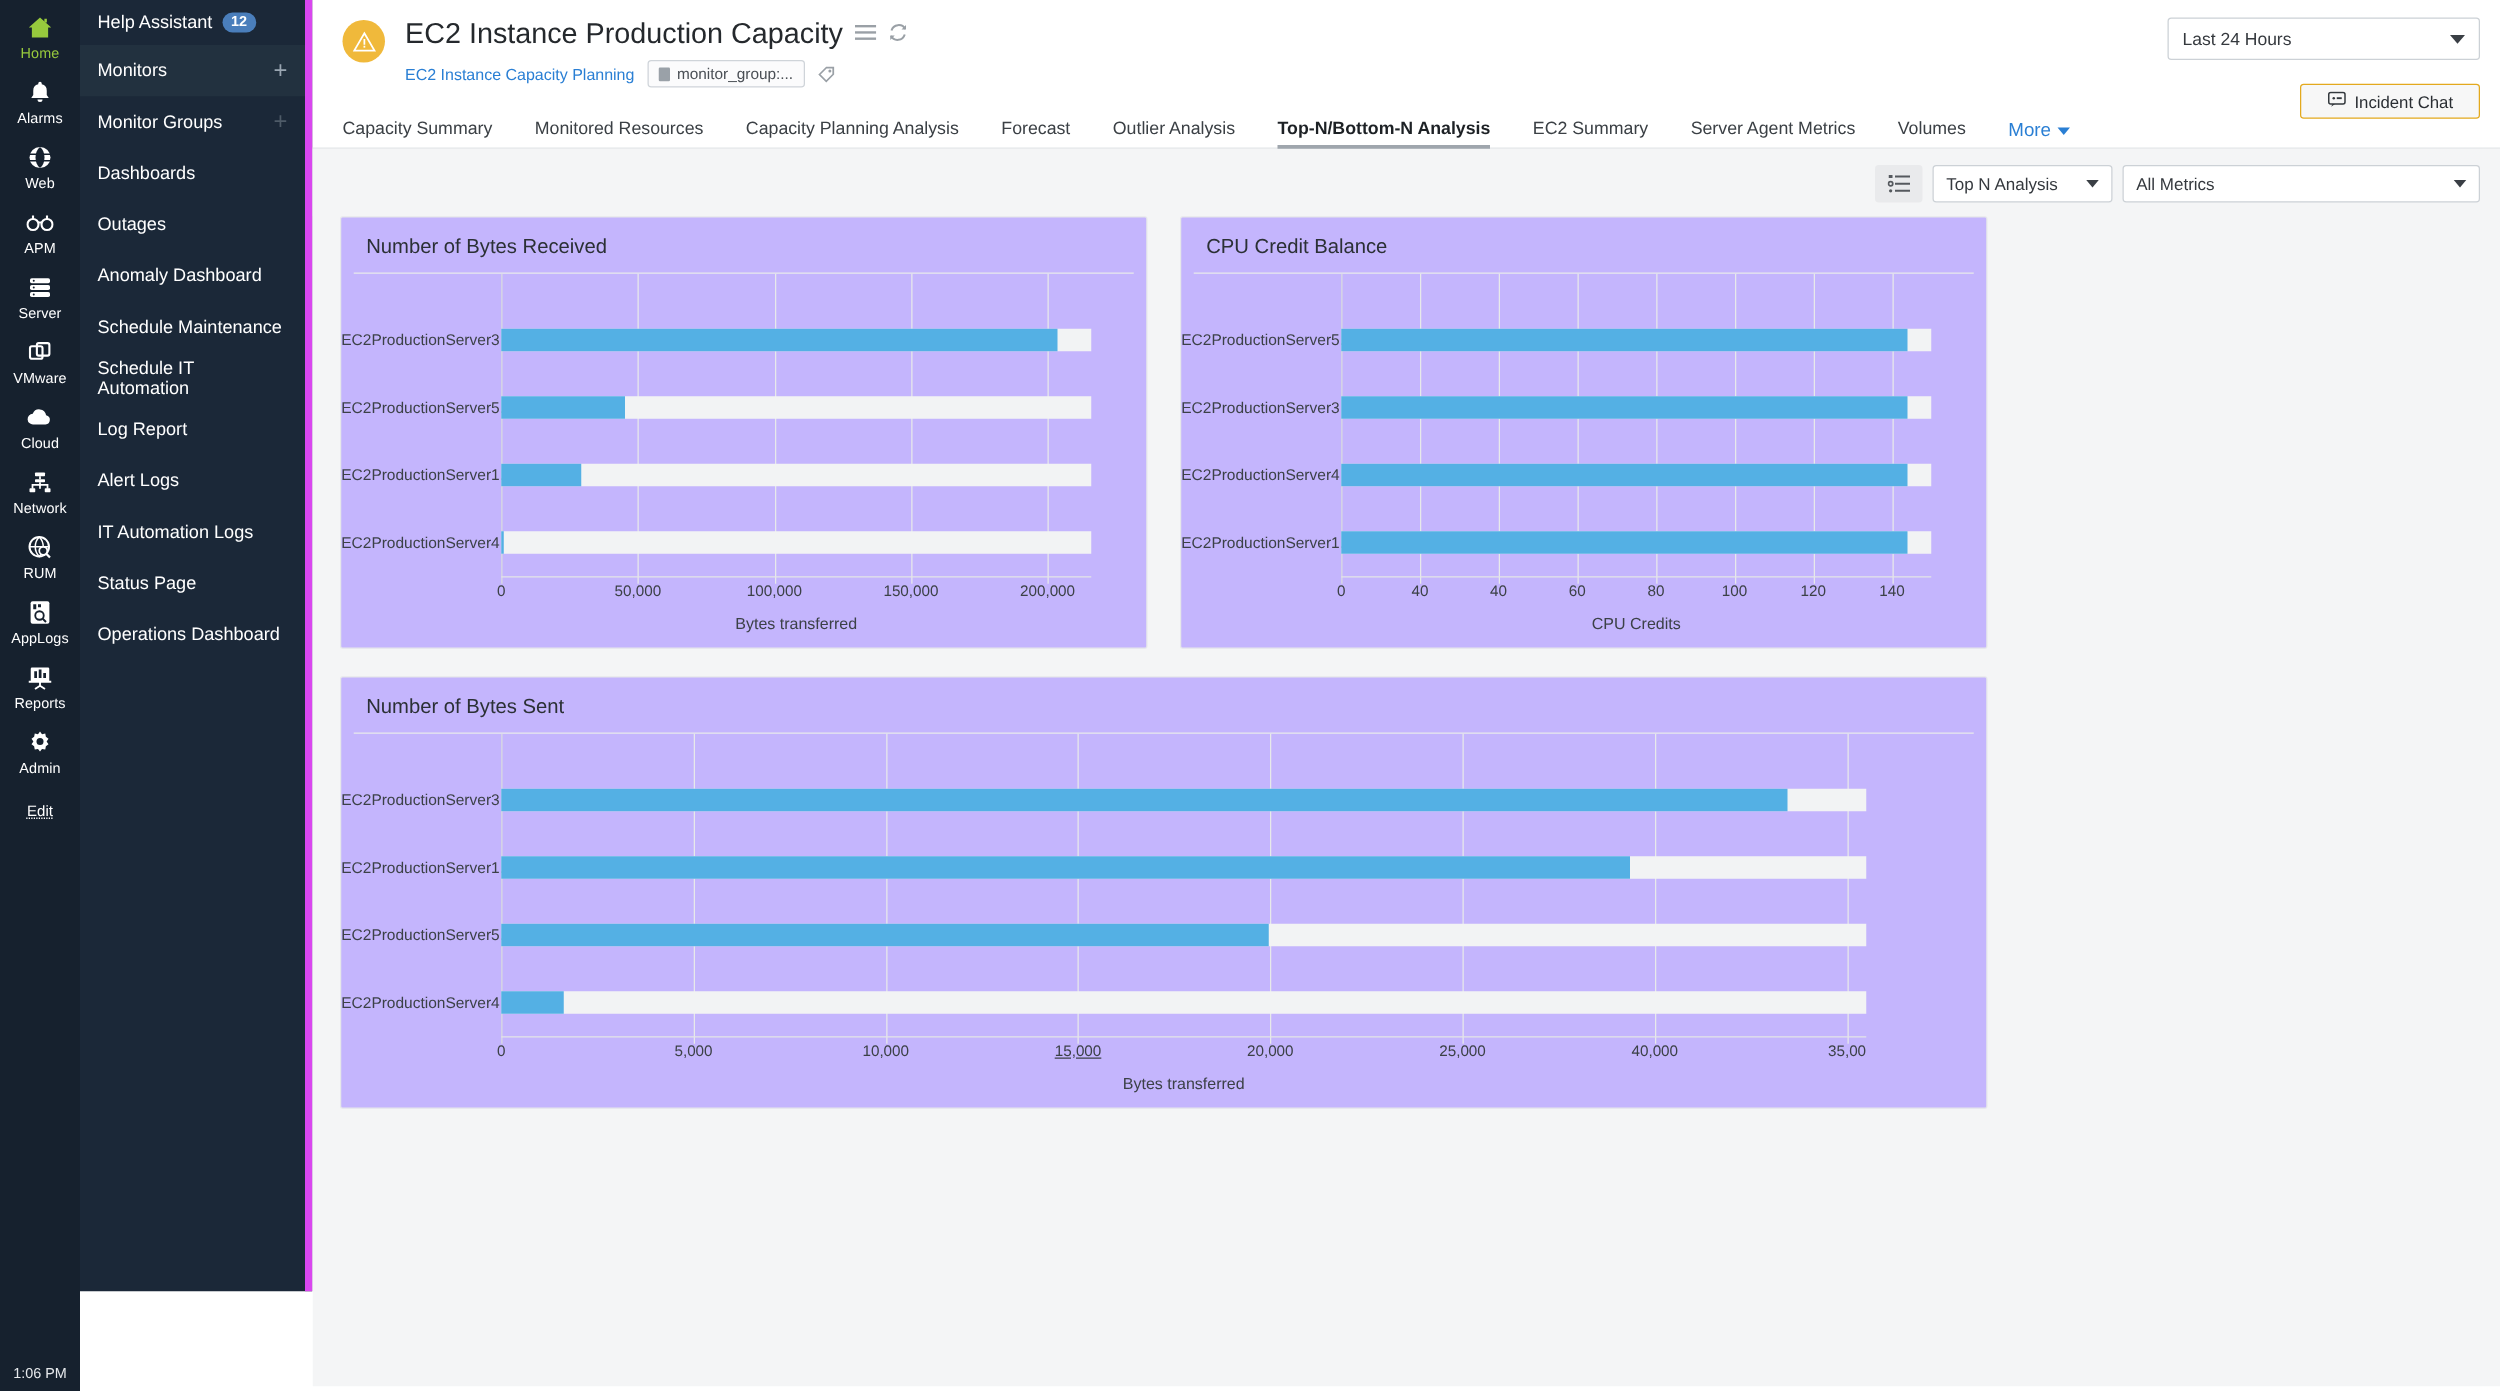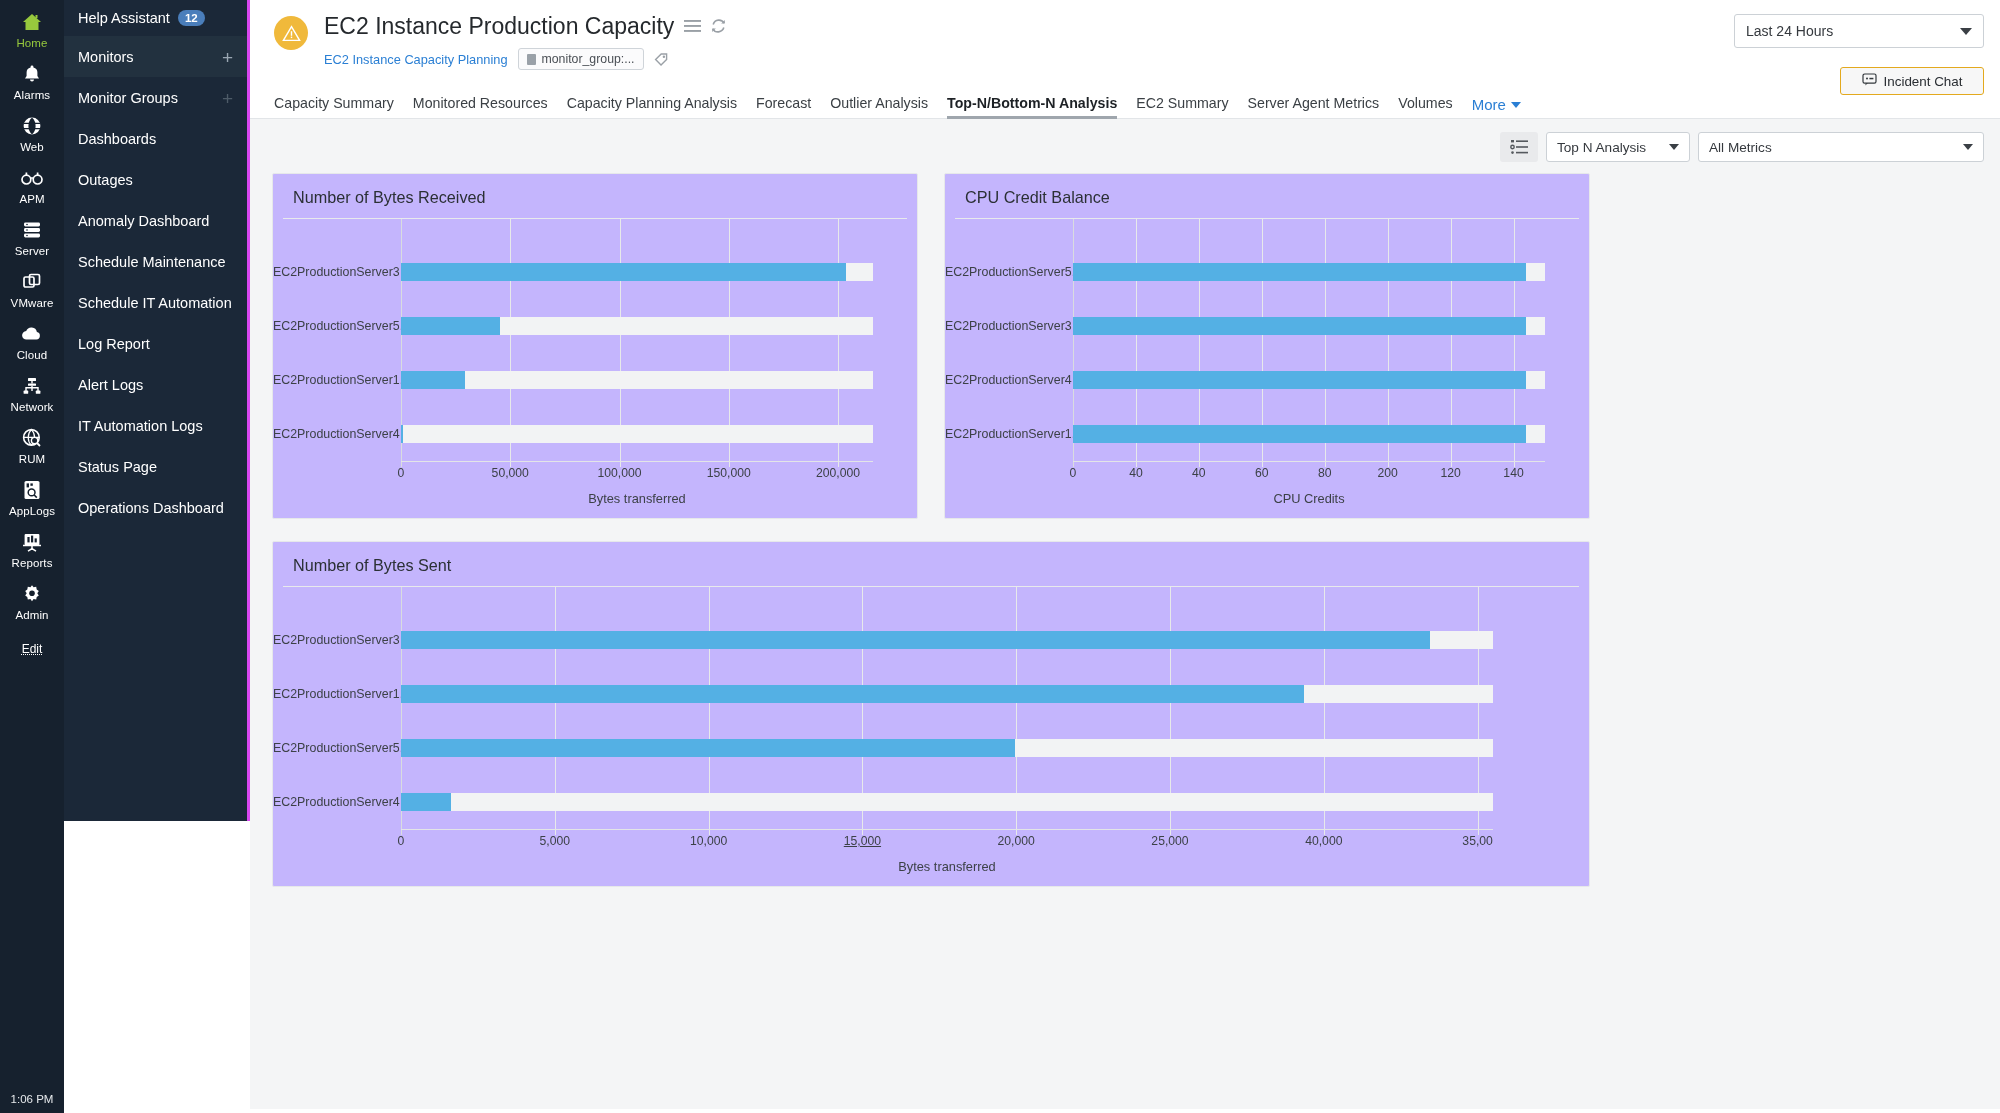--- a/index.html
+++ b/index.html
@@ -43,23 +43,23 @@
     text-decoration: underline; text-decoration-style: dotted;
     cursor: pointer;
   }
   .rail-clock {
     position: absolute; bottom: 8px; left: 0; width: 64px;
     text-align: center; font-size: 11.5px; color: #e6e9ec;
   }
 
   
   .nav-panel {
-    width: 186px; height: 821px; background: #1b2838;
+    width: 186px; height: 1033px; background: #1b2838;
     flex: 0 0 186px;
-    border-right: 3px solid #d946ef;
+    border-right: 6px solid #d946ef;
     position: relative;
   }
   .nav-help {
     height: 36px; display: flex; align-items: center;
     padding: 0 14px; color: #ffffff; font-size: 14.5px;
     cursor: pointer;
   }
   .nav-help .badge {
     margin-left: 8px; background: #4a7ebb; color: #fff;
     border-radius: 10px; font-size: 11.5px; line-height: 16px;
@@ -102,21 +102,21 @@
   .chip {
     display: inline-flex; align-items: center; gap: 6px;
     border: 1px solid #cfd4d9; border-radius: 3px;
     background: #fbfbfc; padding: 3px 8px;
     font-size: 12.3px; color: #4a4f55; cursor: pointer;
   }
   .chip .sq { width: 9px; height: 11px; background: #9aa1a8; border-radius: 1px; display: inline-block; }
   .tag-ic { cursor: pointer; display: flex; }
 
   .tabs {
-    display: flex; align-items: flex-end; gap: 19px;
+    display: flex; align-items: flex-end; gap: 34px;
     padding: 0 0 0 24px; margin-top: 17px;
     border-bottom: 1px solid #e2e5e8;
     height: 32px;
   }
   .tab {
     font-size: 14.2px; color: #3b4045; cursor: pointer;
     padding-bottom: 7px; white-space: nowrap; position: relative;
   }
   .tab.active { font-weight: bold; color: #1d2125; }
   .tab.active:after {
@@ -582,21 +582,21 @@
                     <div class="bar" style="width:453.12px;background:#54b0e4;"></div>
                   </div>
                 </div>
                 <div class="xaxis" style="margin-left:128px;width:472px;">
                   <div class="axis-line"></div>
                   <div class="tk" style="left:0px;">0</div>
                   <div class="tk" style="left:62.93333333333333px;">40</div>
                   <div class="tk" style="left:125.86666666666666px;">40</div>
                   <div class="tk" style="left:188.8px;">60</div>
                   <div class="tk" style="left:251.73333333333332px;">80</div>
-                  <div class="tk" style="left:314.66666666666663px;">200</div>
+                  <div class="tk" style="left:314.66666666666663px;">100</div>
                   <div class="tk" style="left:377.6px;">120</div>
                   <div class="tk" style="left:440.53333333333336px;">140</div>
                 </div>
                 <div class="xlabel" style="margin-left:128px;width:472px;">CPU Credits</div>
               </div>
             </div>
         </div>
       </div>
 
       <div class="card card-wide">

